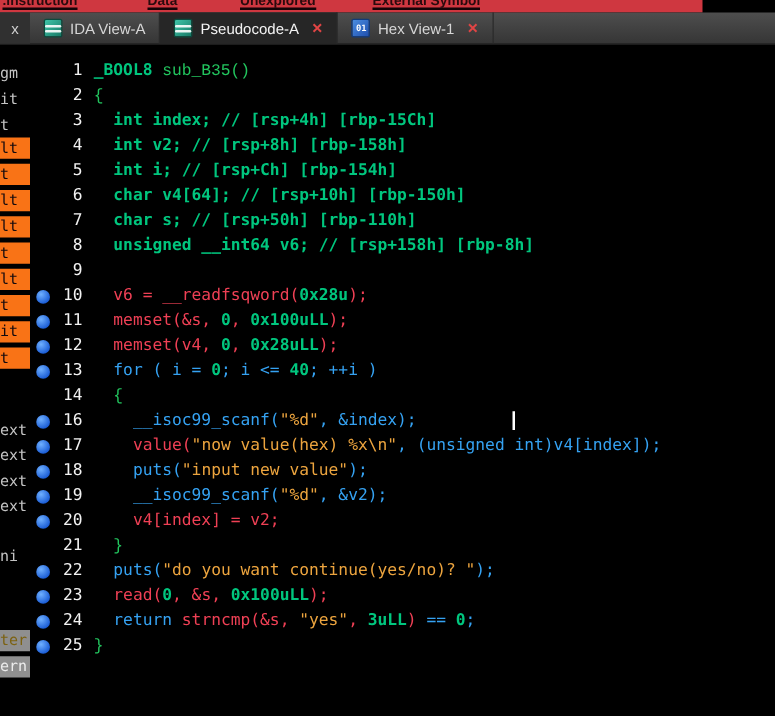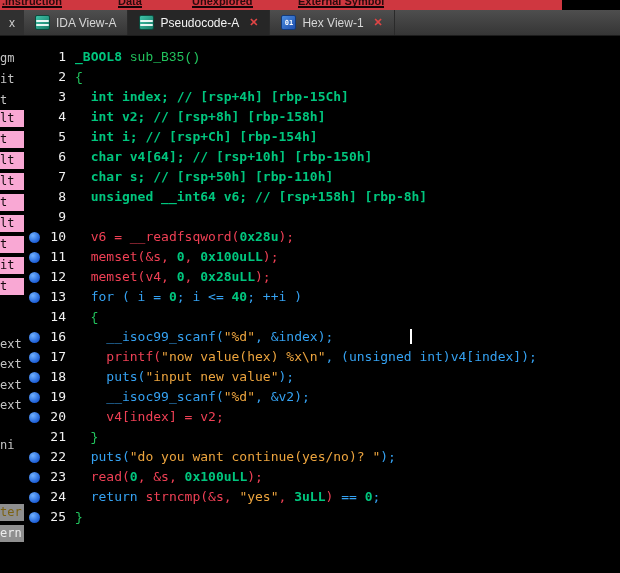--- a/index.html
+++ b/index.html
@@ -41,21 +41,21 @@
             background:radial-gradient(circle at 35% 32%, #6fb0ff, #1c5ed6 72%); }
   .line-num { width:22px; flex:0 0 22px; text-align:right; color:#f2f2f2; }
   .code-text { margin-left:9px; }
   .tk-w { color:#22c55e;font-family:Liberation Mono, monospace; } .tk-g { color:#00c67e;font-weight:bold; } .tk-r { color:#ef4055; }
   .tk-b { color:#35a2f2; } .tk-o { color:#eca43e; }
 
   
   .strip { position:absolute; top:0; left:0; width:24px; height:537px; background:#000; }
   .frag { position:absolute; left:0; width:24px; height:17px; line-height:17px; font-size:12px;
           padding-left:0; color:#c4c4c4; white-space:nowrap; overflow:hidden; }
-  .frag-pink { background:#f9a8d4; color:#140a0e; }
+  .frag-pink { background:#f97316; color:#140a0e; }
   .frag-sely { background:#8f8f8f; color:#7c6212; }
   .frag-selw { background:#8f8f8f; color:#ececec; }
 
   .caret { position:absolute; left:410px; top:293px; width:2px; height:15px; background:#ffffff; }
 </style>
 </head>
 <body>
 
 <div class="screen">
 
@@ -103,21 +103,21 @@
         <div class="code-line"><span class="bp-col"></span><span class="line-num">6</span><span class="code-text"><span class="tk-g">  char v4[64]; // [rsp+10h] [rbp-150h]</span></span></div>
         <div class="code-line"><span class="bp-col"></span><span class="line-num">7</span><span class="code-text"><span class="tk-g">  char s; // [rsp+50h] [rbp-110h]</span></span></div>
         <div class="code-line"><span class="bp-col"></span><span class="line-num">8</span><span class="code-text"><span class="tk-g">  unsigned __int64 v6; // [rsp+158h] [rbp-8h]</span></span></div>
         <div class="code-line"><span class="bp-col"></span><span class="line-num">9</span><span class="code-text"></span></div>
         <div class="code-line"><span class="bp-col"><span class="bp-dot"></span></span><span class="line-num">10</span><span class="code-text"><span class="tk-r">  v6 = __readfsqword(</span><span class="tk-g">0x28u</span><span class="tk-r">);</span></span></div>
         <div class="code-line"><span class="bp-col"><span class="bp-dot"></span></span><span class="line-num">11</span><span class="code-text"><span class="tk-r">  memset(&amp;s, </span><span class="tk-g">0</span><span class="tk-r">, </span><span class="tk-g">0x100uLL</span><span class="tk-r">);</span></span></div>
         <div class="code-line"><span class="bp-col"><span class="bp-dot"></span></span><span class="line-num">12</span><span class="code-text"><span class="tk-r">  memset(v4, </span><span class="tk-g">0</span><span class="tk-r">, </span><span class="tk-g">0x28uLL</span><span class="tk-r">);</span></span></div>
         <div class="code-line"><span class="bp-col"><span class="bp-dot"></span></span><span class="line-num">13</span><span class="code-text"><span class="tk-b">  for ( i = </span><span class="tk-g">0</span><span class="tk-b">; i &lt;= </span><span class="tk-g">40</span><span class="tk-b">; ++i )</span></span></div>
         <div class="code-line"><span class="bp-col"></span><span class="line-num">14</span><span class="code-text"><span class="tk-w">  {</span></span></div>
         <div class="code-line"><span class="bp-col"><span class="bp-dot"></span></span><span class="line-num">16</span><span class="code-text"><span class="tk-b">    __isoc99_scanf(</span><span class="tk-o">"%d"</span><span class="tk-b">, &amp;index);</span></span></div>
-        <div class="code-line"><span class="bp-col"><span class="bp-dot"></span></span><span class="line-num">17</span><span class="code-text"><span class="tk-r">    printf(</span><span class="tk-o">"now value(hex) %x\n"</span><span class="tk-b">, (unsigned int)v4[index]);</span></span></div>
+        <div class="code-line"><span class="bp-col"><span class="bp-dot"></span></span><span class="line-num">17</span><span class="code-text"><span class="tk-r">    value(</span><span class="tk-o">"now value(hex) %x\n"</span><span class="tk-b">, (unsigned int)v4[index]);</span></span></div>
         <div class="code-line"><span class="bp-col"><span class="bp-dot"></span></span><span class="line-num">18</span><span class="code-text"><span class="tk-b">    puts(</span><span class="tk-o">"input new value"</span><span class="tk-b">);</span></span></div>
         <div class="code-line"><span class="bp-col"><span class="bp-dot"></span></span><span class="line-num">19</span><span class="code-text"><span class="tk-b">    __isoc99_scanf(</span><span class="tk-o">"%d"</span><span class="tk-b">, &amp;v2);</span></span></div>
         <div class="code-line"><span class="bp-col"><span class="bp-dot"></span></span><span class="line-num">20</span><span class="code-text"><span class="tk-r">    v4[index] = v2;</span></span></div>
         <div class="code-line"><span class="bp-col"></span><span class="line-num">21</span><span class="code-text"><span class="tk-w">  }</span></span></div>
         <div class="code-line"><span class="bp-col"><span class="bp-dot"></span></span><span class="line-num">22</span><span class="code-text"><span class="tk-b">  puts(</span><span class="tk-o">"do you want continue(yes/no)? "</span><span class="tk-b">);</span></span></div>
         <div class="code-line"><span class="bp-col"><span class="bp-dot"></span></span><span class="line-num">23</span><span class="code-text"><span class="tk-r">  read(</span><span class="tk-g">0</span><span class="tk-r">, &amp;s, </span><span class="tk-g">0x100uLL</span><span class="tk-r">);</span></span></div>
         <div class="code-line"><span class="bp-col"><span class="bp-dot"></span></span><span class="line-num">24</span><span class="code-text"><span class="tk-b">  return </span><span class="tk-r">strncmp(&amp;s, </span><span class="tk-o">"yes"</span><span class="tk-r">, </span><span class="tk-g">3uLL</span><span class="tk-r">) </span><span class="tk-b">== </span><span class="tk-g">0</span><span class="tk-b">;</span></span></div>
         <div class="code-line"><span class="bp-col"><span class="bp-dot"></span></span><span class="line-num">25</span><span class="code-text"><span class="tk-w">}</span></span></div>
       </div>
     <div class="strip" id="left-strip">

